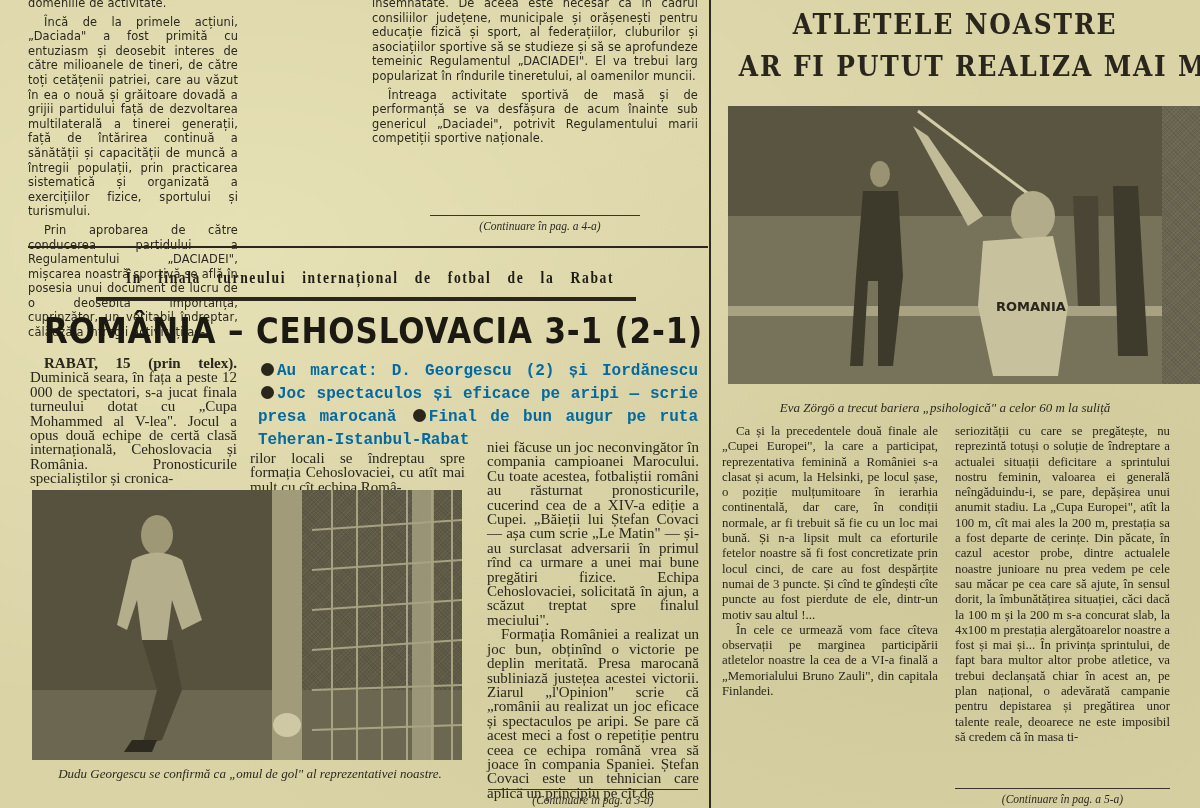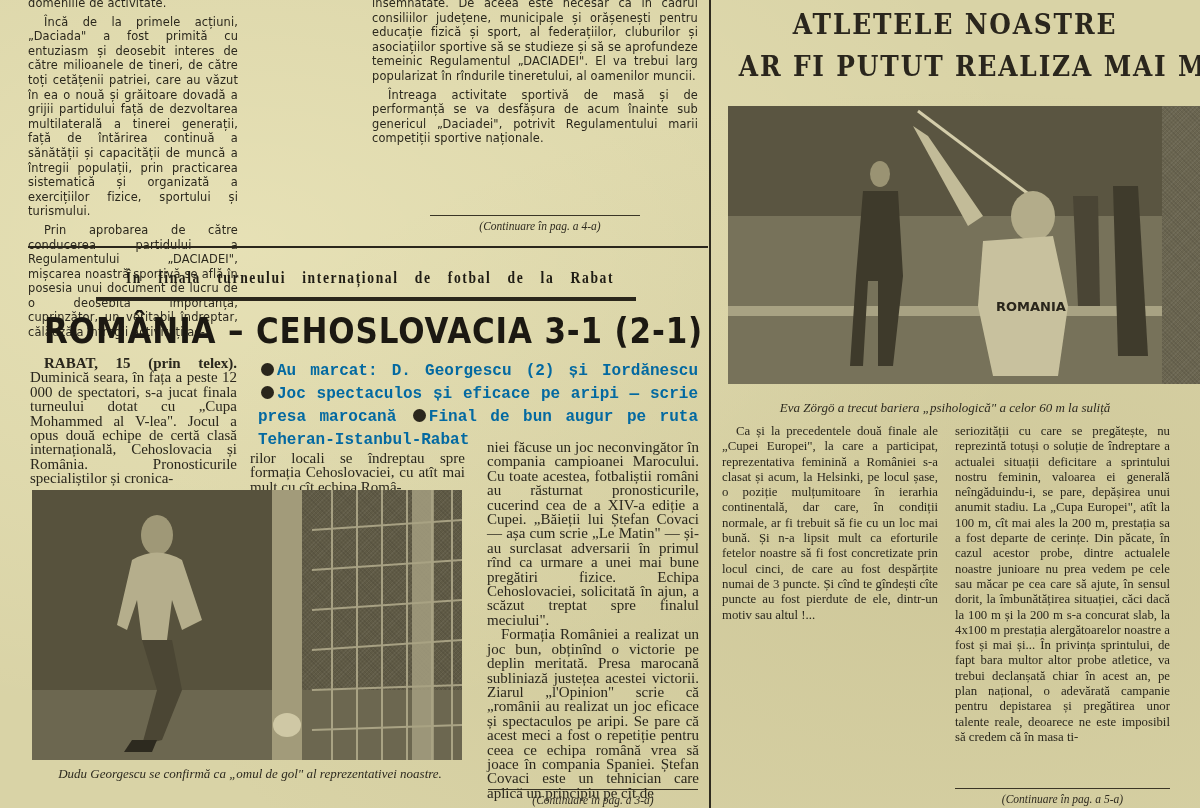--- a/index.html
+++ b/index.html
@@ -214,19 +214,20 @@
     <text x="268" y="205" font-family="DejaVu Sans, sans-serif" font-weight="bold" font-size="13" fill="#2a261c">ROMANIA</text>
 
     <path d="M385 80 L410 80 L420 250 L390 250 Z" fill="#3f3b2c"></path>
     <path d="M345 90 L370 90 L372 200 L350 200 Z" fill="#4a4535"></path>
   </svg>
 </div>
 <div class="abs caption" style="left:728px; top:400px; width:434px;">Eva Zörgö a trecut bariera „psihologică" a celor 60 m la suliță</div>
 
 <div class="abs news-text" style="left:722px; top:424px; width:216px; font-size:12.8px; line-height:15.3px;">
   <p>Ca și la precedentele două finale ale „Cupei Europei", la care a participat, reprezentativa feminină a României s-a clasat și acum, la Helsinki, pe locul șase, o poziție mulțumitoare în ierarhia continentală, dar care, în condiții normale, ar fi trebuit să fie cu un loc mai bună. Și n-a lipsit mult ca eforturile fetelor noastre să fi fost concretizate prin locul cinci, de care au fost despărțite numai de 3 puncte. Și cînd te gîndești cîte puncte au fost pierdute de ele, dintr-un motiv sau altul !...</p>
+  <p>În cele ce urmează vom face cîteva observații pe marginea participării atletelor noastre la cea de a VI-a finală a „Memorialului Bruno Zauli", din capitala Finlandei.</p>
 </div>
 
 <div class="abs news-text" style="left:955px; top:424px; width:215px; font-size:12.8px; line-height:15.3px;">
   <p class="noindent">seriozității cu care se pregătește, nu reprezintă totuși o soluție de îndreptare a actualei situații deficitare a sprintului nostru feminin, valoarea ei generală neîngăduindu-i, se pare, depășirea unui anumit stadiu. La „Cupa Europei", atît la 100 m, cît mai ales la 200 m, prestația sa a fost departe de cerințe. Din păcate, în cazul acestor probe, dintre actualele noastre junioare nu prea vedem pe cele sau măcar pe cea care să ajute, în sensul dorit, la îmbunătățirea situației, căci dacă la 100 m și la 200 m s-a concurat slab, la 4x100 m prestația alergătoarelor noastre a fost și mai și... În privința sprintului, de fapt bara multor altor probe atletice, va trebui declanșată chiar în acest an, pe plan național, o adevărată campanie pentru depistarea și pregătirea unor talente reale, deoarece ne este imposibil să credem că în masa ti-</p>
 </div>
 <div class="abs rule-thin" style="left:955px; top:788px; width:215px;"></div>
 <div class="abs continued" style="left:955px; top:793px; width:215px;">(Continuare în pag. a 5-a)</div>
 
 </body></html>

